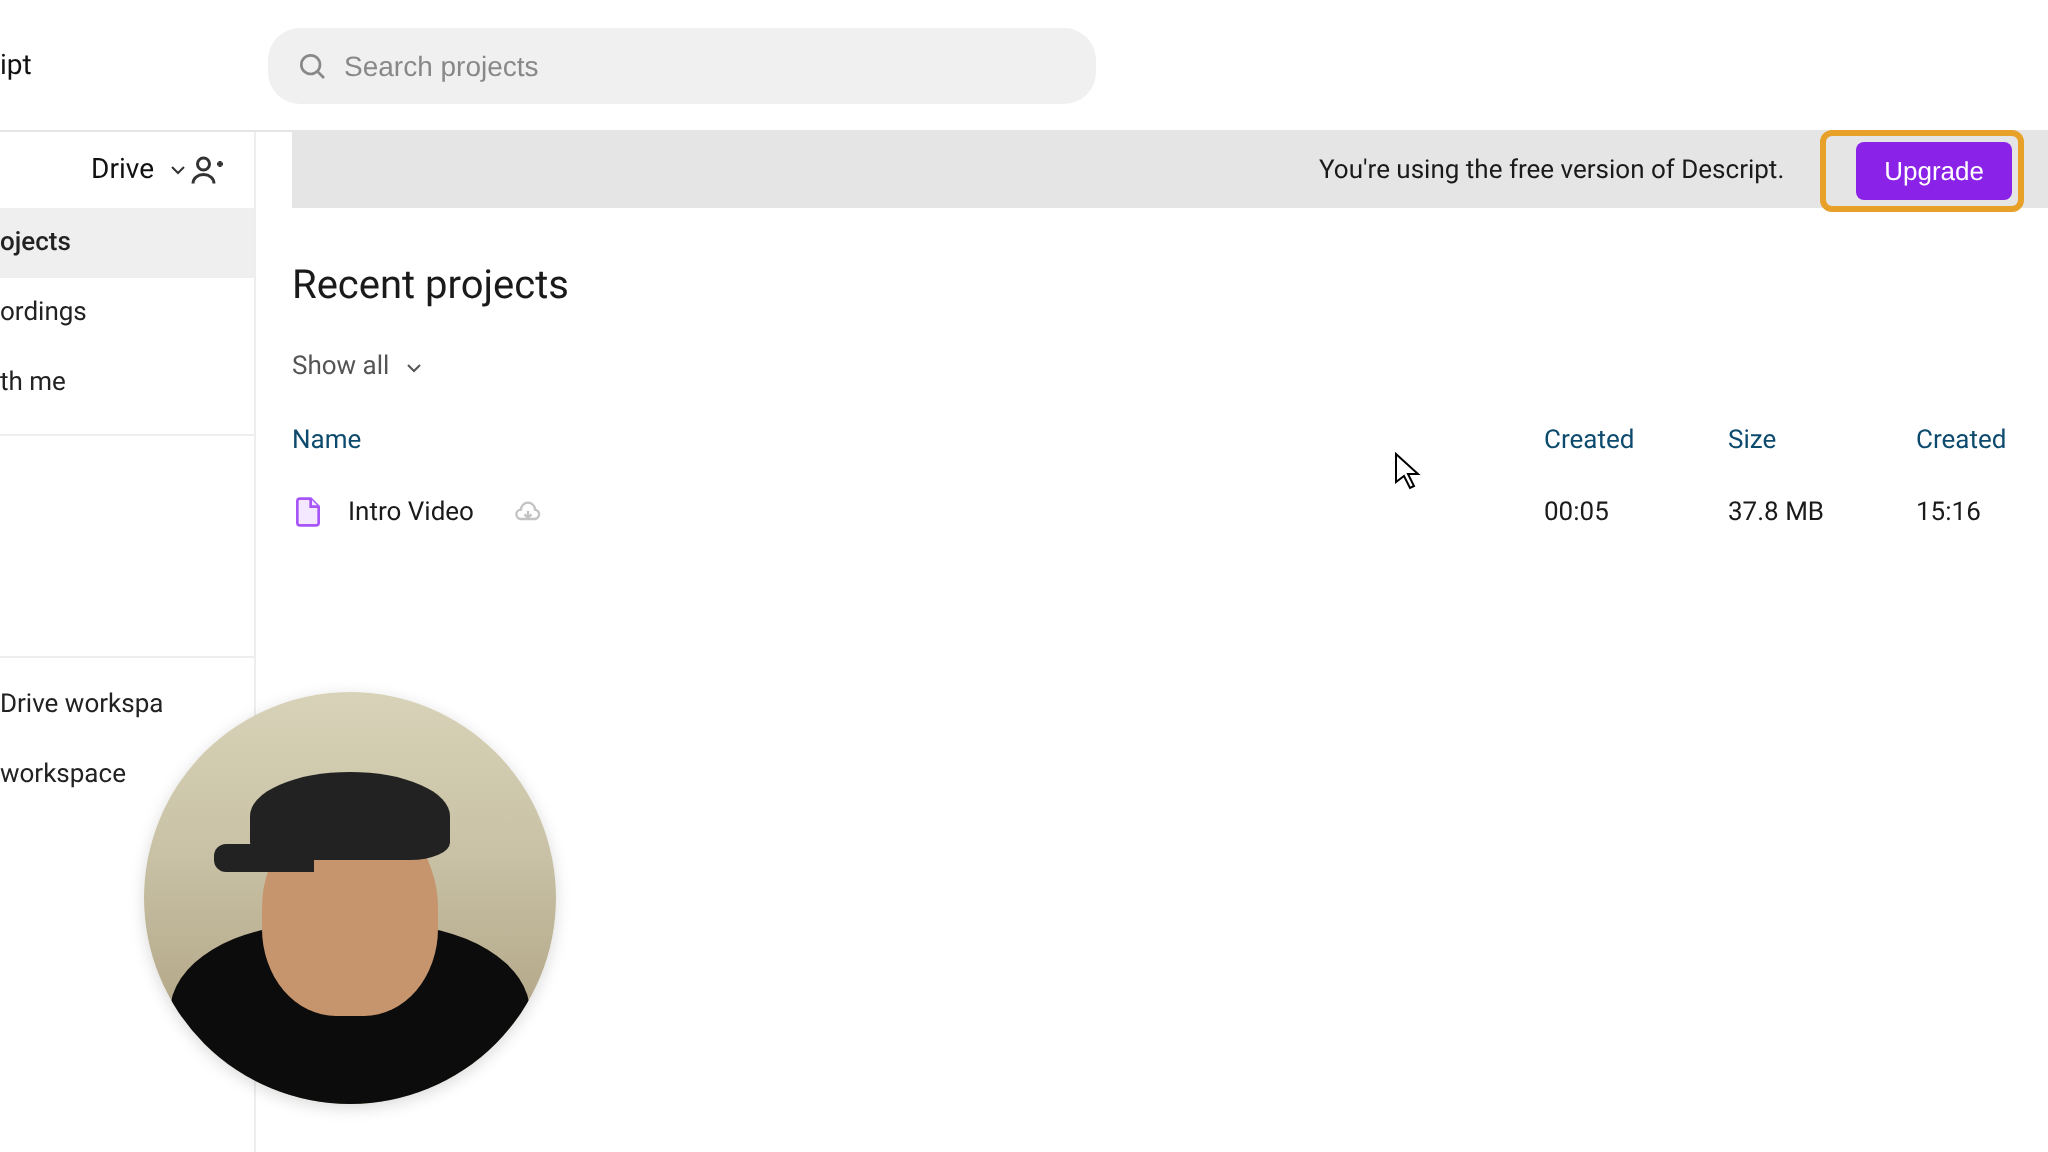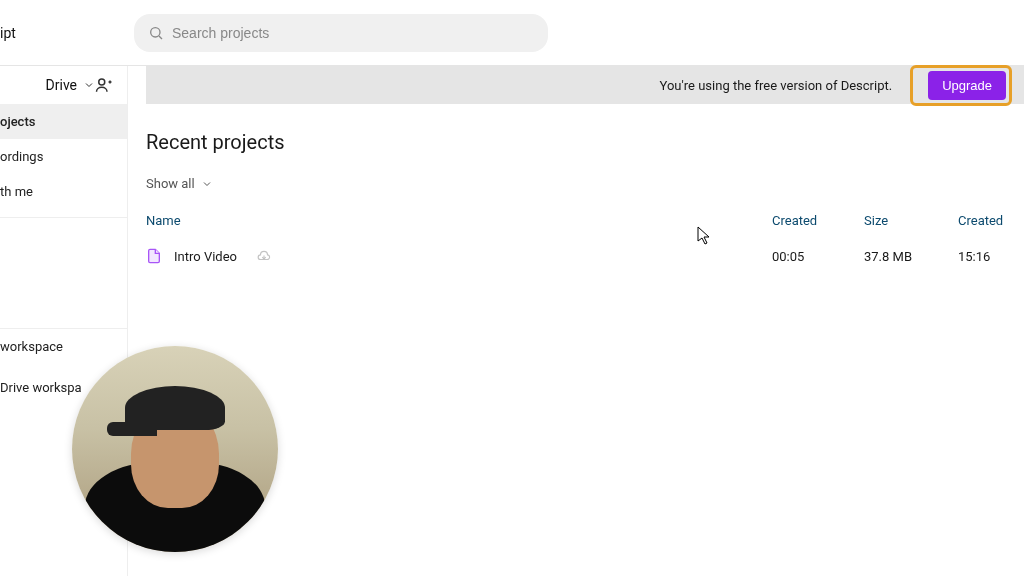--- a/index.html
+++ b/index.html
@@ -291,25 +291,25 @@
     </div>
     <div class="sidebar-item">
       <span>ordings</span>
     </div>
     <div class="sidebar-item">
       <span>th me</span>
     </div>
     <div class="sidebar-divider"></div>
 
     <div class="invite-divider"></div>
+    <div class="sidebar-item" style="margin-top:6px">
+      <span>Drive workspa</span>
+    </div>
     <div class="sidebar-item">
       <span>workspace</span>
-    </div>
-    <div class="sidebar-item" style="margin-top:6px">
-      <span>Drive workspa</span>
     </div>
   </div>
 
   <div class="main">
     <div class="banner">
       <span class="banner-text">You're using the free version of Descript.</span>
       <span class="upgrade-wrap">
         <button class="upgrade-btn">Upgrade</button>
       </span>
     </div>

